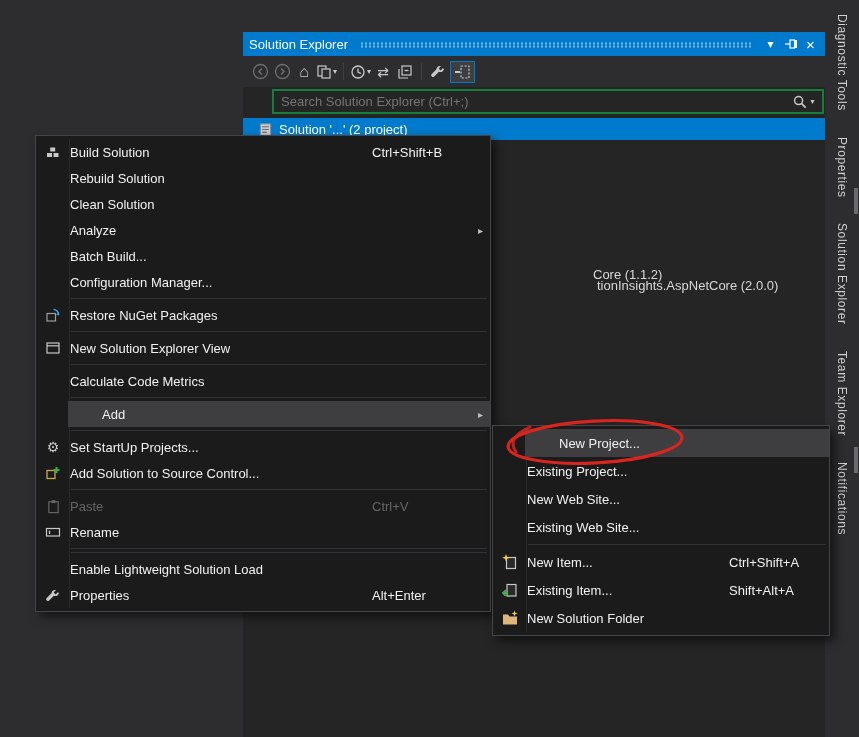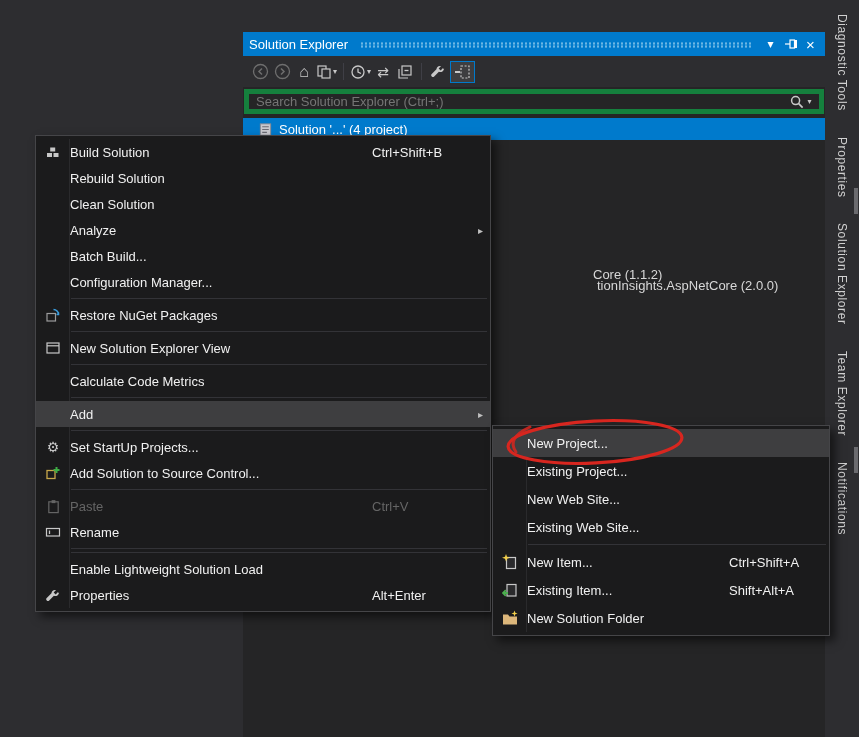--- a/index.html
+++ b/index.html
@@ -35,22 +35,22 @@
   .se-toolbar { height: 31px; background: #2d2d30; display: flex; align-items: center;
                 padding: 0 6px; flex: 0 0 auto; }
   .ticon { min-width: 20px; height: 22px; display: flex; align-items: center; justify-content: center;
            color: #c8c8c8; font-size: 14px; margin: 0 1px; }
   .ticon .glyph { line-height: 1; }
   .tdrop { font-size: 8px; color: #c8c8c8; margin-left: 1px; }
   .tsep { width: 1px; height: 17px; background: #3f3f46; margin: 0 5px; }
   .ticon.active { border: 1px solid #007acc; background: #3e3e40; padding: 0 3px; }
 
   .se-search-row { padding: 2px 1px 4px 1px; flex: 0 0 auto; }
-  .se-search { height: 25px; background: #252526; border: 5px solid #15803d;
-               display: flex; align-items: center; }
+  .se-search { height: 25px; background: #252526; border: 2px solid #15803d;
+               display: flex; align-items: center; margin-left: 28px; }
   .se-search input {
     flex: 1; background: transparent; border: none; outline: none;
     color: #999999; font-size: 13px; padding: 0 7px; font-family: inherit;
   }
   .search-btn { width: 36px; height: 100%; display: flex; align-items: center;
                 justify-content: center; gap: 2px; color: #c8c8c8; }
 
   .sol-row { height: 22px; background: #007acc; display: flex; align-items: center;
              gap: 6px; padding: 0 4px 0 15px; color: #ffffff; font-size: 13px; flex: 0 0 auto; }
   .tree { position: relative; flex: 1; background: #252526; font-size: 13px; color: #d8d8d8; }
@@ -66,21 +66,21 @@
   .ctx { left: 35px; top: 135px; width: 456px; z-index: 10; }
   .sub { left: 492px; top: 425px; width: 338px; z-index: 11; }
   .mi { display: flex; align-items: center; height: 26px; position: relative; cursor: default; }
   .sub .mi { height: 28px; }
   .mi .ic { width: 34px; min-width: 34px; display: flex; align-items: center;
             justify-content: center; }
   .mi .lbl { font-size: 13px; color: #f1f1f1; flex: 1; white-space: nowrap; }
   .mi .sc { font-size: 13px; color: #f1f1f1; width: 118px; text-align: left; white-space: nowrap; }
   .sub .mi .sc { width: 100px; }
   .mi .arr { position: absolute; right: 7px; font-size: 10px; color: #c0c0c0; }
-  .mi.hl { background: #3e3e40; }
+  .mi.hl { background: #3e3e40; margin-left: 32px; }
   .mi.dis .lbl, .mi.dis .sc { color: #656565; }
   .sep { height: 1px; background: #333337; margin: 3px 3px 3px 35px; }
   .gear-glyph { font-size: 14px; color: #c8c8c8; line-height: 1; }
 
   
   .anno { position: absolute; left: 500px; top: 412px; z-index: 50; pointer-events: none; }
 
   
   .side-tabs { position: absolute; right: 0; top: 0; width: 34px; height: 737px;
                background: #2d2d30; display: flex; flex-direction: column; align-items: center;
@@ -178,21 +178,21 @@
           <span class="tdrop">▾</span>
         </span>
       </div>
     </div>
 
     <div class="sol-row">
       <svg width="15" height="15" viewBox="0 0 16 16">
         <rect x="2.5" y="2" width="11" height="12" fill="#c9c9ce" stroke="#8a8a90" stroke-width="1"></rect>
         <path d="M4.5 5 h7 M4.5 8 h7 M4.5 11 h5" stroke="#6b6b74" stroke-width="1.2"></path>
       </svg>
-      <span>Solution '...' (4 project)</span>
+      <span>Solution '...' (2 project)</span>
     </div>
 
     <div class="tree">
       <span class="frag f1">tionInsights.AspNetCore (2.0.0)</span>
       <span class="frag f2">Core (1.1.2)</span>
     </div>
   </div>
 
   <div class="menu ctx">
 

